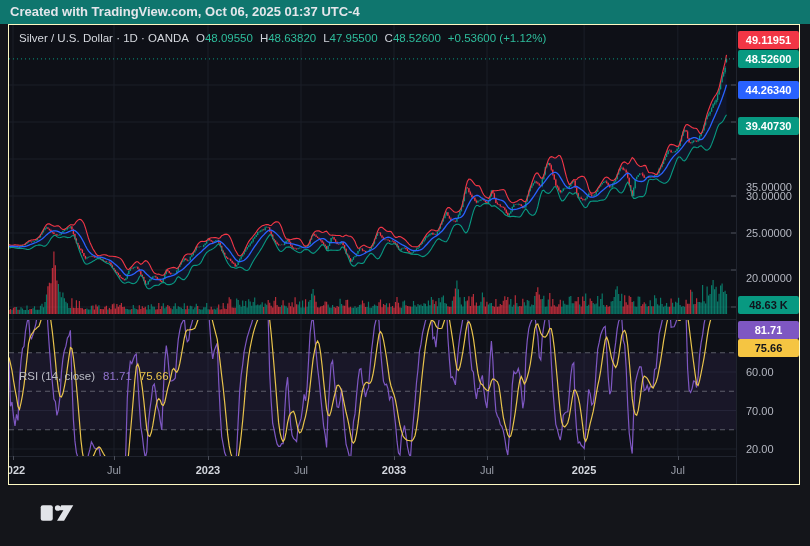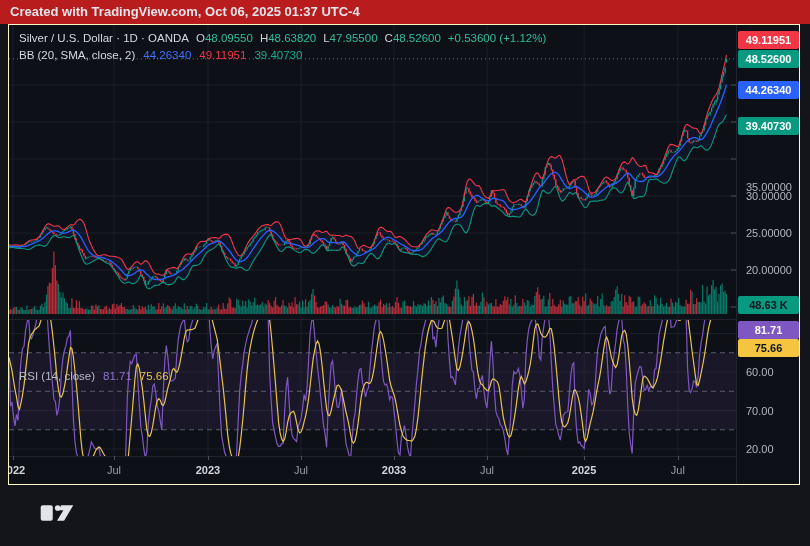--- a/index.html
+++ b/index.html
@@ -1,18 +1,18 @@
 <!DOCTYPE html>
 <html><head>
 <meta charset="utf-8">
 <style>
   html,body{margin:0;padding:0;background:#101116;}
   .page{position:relative;width:810px;height:546px;background:#14151a;overflow:hidden;
         font-family:"Liberation Sans",sans-serif;-webkit-font-smoothing:antialiased;}
-  .topbar{position:absolute;left:0;top:0;width:810px;height:24px;background:#b91c1c;}
+  .topbar{position:absolute;left:0;top:0;width:810px;height:24px;background:#0f766e;}
   .topbar .txt{position:absolute;left:10px;top:0;line-height:24px;font-size:13px;font-weight:700;color:#e4e6eb;white-space:nowrap;}
   .frame{position:absolute;left:8px;top:24px;width:792px;height:461px;background:#0e1017;border:1px solid #fef9c3;box-sizing:border-box;overflow:hidden;}
   .frame svg{position:absolute;left:0;display:block;}
   #svg-main{top:0;}
   #svg-rsi{top:294px;}
   .sep-h{position:absolute;left:0;width:727px;height:1px;background:#20242e;}
   .sep-v{position:absolute;left:727px;top:0;width:1px;height:461px;background:#20242e;}
   .legend{position:absolute;left:10px;top:5px;z-index:6;}
   .lrow{height:17px;line-height:17px;font-size:11.5px;color:#d5d8de;white-space:nowrap;}
   .lrow .dim{color:#d5d8de;}
@@ -102,36 +102,33 @@
         <path d="M0.0,38.4L1.5,44.6L3.0,51.7L4.5,61.5L6.0,70.3L7.5,78.2L9.0,87.5L10.5,90.3L12.0,83.8L13.5,76.1L15.0,66.1L16.5,52.6L18.0,39.5L19.5,24.6L21.0,18.5L22.5,15.3L24.0,13.3L25.5,10.8L27.0,9.7L28.5,8.2L30.0,7.2L31.5,2.7L33.0,-2.5L34.5,-7.3L36.0,-11.5L37.5,-14.9L38.9,-12.9L40.4,-7.3L41.9,1.8L43.4,13.3L44.9,27.3L46.4,41.9L47.9,58.5L49.4,70.4L50.9,77.4L52.4,78.0L53.9,74.6L55.4,67.6L56.9,59.7L58.4,48.6L59.9,38.1L61.4,28.5L62.9,29.7L64.4,38.3L65.9,51.2L67.4,66.4L68.9,83.5L70.4,101.6L71.9,120.8L73.4,133.3L74.9,140.8L76.4,145.5L77.9,147.0L79.4,146.7L80.9,144.8L82.4,141.5L83.9,138.1L85.4,134.7L86.9,131.1L88.4,129.1L89.9,128.0L91.4,129.0L92.9,131.7L94.4,134.5L95.9,137.0L97.4,139.8L98.9,141.7L100.4,144.1L101.9,146.6L103.4,148.9L104.9,151.1L106.4,153.3L107.9,155.2L109.4,158.2L110.9,160.9L112.4,162.4L113.8,163.5L115.3,164.2L116.8,159.9L118.3,148.0L119.8,132.5L121.3,115.0L122.8,97.8L124.3,79.9L125.8,61.4L127.3,47.6L128.8,45.0L130.3,49.3L131.8,58.6L133.3,68.9L134.8,81.8L136.3,96.4L137.8,110.4L139.3,116.6L140.8,117.4L142.3,113.5L143.8,106.4L145.3,97.2L146.8,87.9L148.3,81.5L149.8,79.7L151.3,81.3L152.8,85.6L154.3,86.4L155.8,83.0L157.3,76.2L158.8,69.1L160.3,63.8L161.8,58.1L163.3,51.0L164.8,49.4L166.3,51.8L167.8,53.2L169.3,50.6L170.8,44.4L172.3,36.3L173.8,27.8L175.3,19.0L176.8,12.8L178.3,10.9L179.8,11.0L181.3,10.7L182.8,10.6L184.3,10.0L185.8,9.3L187.3,5.7L188.7,1.5L190.2,-2.5L191.7,-4.7L193.2,-6.4L194.7,-7.7L196.2,-8.6L197.7,-9.5L199.2,-11.0L200.7,-9.0L202.2,-4.1L203.7,2.6L205.2,8.7L206.7,14.4L208.2,20.1L209.7,31.5L211.2,43.9L212.7,56.8L214.2,69.0L215.7,83.6L217.2,99.2L218.7,115.7L220.2,126.9L221.7,134.2L223.2,138.5L224.7,142.0L226.2,144.8L227.7,144.1L229.2,138.6L230.7,128.8L232.2,116.1L233.7,101.5L235.2,84.7L236.7,66.4L238.2,50.1L239.7,37.5L241.2,28.4L242.7,21.0L244.2,14.3L245.7,9.1L247.2,4.6L248.7,0.7L250.2,-2.7L251.7,-5.5L253.2,-7.9L254.7,-8.3L256.2,-8.9L257.7,-9.4L259.2,-8.1L260.7,1.2L262.2,14.7L263.7,31.4L265.1,47.8L266.6,65.9L268.1,85.1L269.6,103.4L271.1,113.8L272.6,119.8L274.1,122.6L275.6,120.3L277.1,113.2L278.6,103.7L280.1,97.3L281.6,94.2L283.1,93.0L284.6,92.3L286.1,96.1L287.6,103.7L289.1,110.8L290.6,113.8L292.1,112.9L293.6,109.0L295.1,102.7L296.6,97.1L298.1,89.3L299.6,79.7L301.1,66.9L302.6,53.0L304.1,40.2L305.6,31.6L307.1,24.7L308.6,22.0L310.1,24.9L311.6,33.9L313.1,46.7L314.6,62.1L316.1,76.4L317.6,90.0L319.1,96.0L320.6,96.7L322.1,92.1L323.6,85.0L325.1,78.0L326.6,72.2L328.1,66.4L329.6,66.1L331.1,68.2L332.6,71.7L334.1,78.8L335.6,86.3L337.1,93.5L338.6,99.6L340.0,106.4L341.5,115.1L343.0,122.5L344.5,124.0L346.0,121.8L347.5,114.8L349.0,104.9L350.5,92.6L352.0,79.4L353.5,71.1L355.0,66.4L356.5,64.0L358.0,63.3L359.5,64.4L361.0,64.2L362.5,61.7L364.0,55.5L365.5,46.6L367.0,35.6L368.5,24.8L370.0,15.2L371.5,12.6L373.0,14.9L374.5,21.0L376.0,29.4L377.5,38.5L379.0,49.1L380.5,60.3L382.0,67.0L383.5,71.5L385.0,75.7L386.5,81.3L388.0,89.5L389.5,98.6L391.0,106.5L392.5,112.1L394.0,117.0L395.5,119.0L397.0,120.6L398.5,121.4L400.0,121.5L401.5,121.8L403.0,121.8L404.5,120.0L406.0,116.7L407.5,109.2L409.0,98.1L410.5,83.5L412.0,67.3L413.5,52.7L415.0,39.6L416.4,28.0L417.9,18.7L419.4,11.0L420.9,5.7L422.4,1.0L423.9,1.8L425.4,3.2L426.9,6.9L428.4,8.8L429.9,9.5L431.4,9.5L432.9,9.3L434.4,4.8L435.9,0.1L437.4,-6.2L438.9,-5.1L440.4,0.4L441.9,9.5L443.4,19.1L444.9,29.5L446.4,41.0L447.9,49.9L449.4,51.4L450.9,48.0L452.4,40.8L453.9,32.4L455.4,22.7L456.9,11.8L458.4,4.1L459.9,2.7L461.4,5.5L462.9,11.6L464.4,19.3L465.9,30.4L467.4,43.3L468.9,54.2L470.4,61.3L471.9,64.8L473.4,65.6L474.9,68.2L476.4,70.0L477.9,71.3L479.4,71.6L480.9,67.5L482.4,62.0L483.9,60.0L485.4,60.2L486.9,61.6L488.4,62.8L489.9,66.8L491.3,76.0L492.8,88.2L494.3,98.1L495.8,104.8L497.3,110.2L498.8,115.7L500.3,118.1L501.8,116.8L503.3,110.9L504.8,102.4L506.3,93.1L507.8,82.2L509.3,69.9L510.8,61.2L512.3,57.6L513.8,61.0L515.3,65.0L516.8,62.7L518.3,58.0L519.8,52.3L521.3,45.0L522.8,34.9L524.3,21.9L525.8,9.9L527.3,5.5L528.8,5.0L530.3,9.1L531.8,14.3L533.3,16.6L534.8,17.9L536.3,18.2L537.8,16.5L539.3,13.2L540.8,9.4L542.3,9.8L543.8,17.3L545.3,28.8L546.8,44.2L548.3,60.5L549.8,77.9L551.3,93.5L552.8,103.3L554.3,107.1L555.8,107.9L557.3,106.2L558.8,103.7L560.3,97.7L561.8,88.5L563.3,79.0L564.8,71.5L566.2,71.0L567.7,73.8L569.2,78.2L570.7,85.1L572.2,95.1L573.7,106.8L575.2,119.0L576.7,122.2L578.2,118.9L579.7,111.3L581.2,104.4L582.7,98.6L584.2,92.4L585.7,84.3L587.2,75.3L588.7,66.8L590.2,60.1L591.7,51.7L593.2,41.1L594.7,30.3L596.2,21.0L597.7,18.2L599.2,22.2L600.7,29.6L602.2,37.6L603.7,42.6L605.2,46.2L606.7,48.5L608.2,45.5L609.7,37.6L611.2,26.8L612.7,16.3L614.2,12.6L615.7,11.4L617.2,15.1L618.7,26.0L620.2,41.9L621.7,59.9L623.2,79.4L624.7,89.7L626.2,95.1L627.7,96.3L629.2,91.4L630.7,81.9L632.2,70.9L633.7,60.1L635.2,57.1L636.7,58.0L638.2,59.3L639.7,62.1L641.2,65.0L642.6,67.8L644.1,69.0L645.6,66.0L647.1,63.0L648.6,58.2L650.1,50.1L651.6,41.6L653.1,32.2L654.6,21.9L656.1,13.5L657.6,4.9L659.1,-1.8L660.6,-5.7L662.1,-5.7L663.6,-4.8L665.1,-3.0L666.6,-1.3L668.1,0.2L669.6,1.2L671.1,1.4L672.6,-1.9L674.1,-5.5L675.6,-9.1L677.1,-10.3L678.6,-3.2L680.1,7.9L681.6,20.0L683.1,32.2L684.6,43.5L686.1,54.9L687.6,65.2L689.1,66.4L690.6,61.3L692.1,54.2L693.6,46.5L695.1,38.3L696.6,29.0L698.1,18.4L699.6,9.2L701.1,2.7L702.6,-2.4L704.1,-6.6L705.6,-9.4L707.1,-11.3L708.6,-13.0L710.1,-14.7L711.6,-16.3L713.1,-17.6L714.6,-18.7L716.1,-19.7L717.5,-20.6" stroke="#e9c44c" stroke-width="1.2" fill="none"></path>
       </svg>
     <div class="sep-h" style="top:294px"></div>
     <div class="sep-h" style="top:431px"></div>
     <div class="sep-v"></div>
 
     <div class="legend">
       <div class="lrow">
         <span class="dim">Silver / U.S. Dollar · 1D · OANDA</span><span id="ohlc"><span class="kl">O</span><span class="kv">48.09550</span><span class="kl">H</span><span class="kv">48.63820</span><span class="kl">L</span><span class="kv">47.95500</span><span class="kl">C</span><span class="kv">48.52600</span></span><span class="chg">+0.53600 (+1.12%)</span>
       </div>
-      <div class="lrow">
-        <span class="dim">BB (20, SMA, close, 2)</span><span class="blue">44.26340</span><span class="red">49.11951</span><span class="grn">39.40730</span>
-      </div>
     </div>
 
     <div class="rsi-legend">
       <span>RSI (14, close)</span><span class="purp">81.71</span><span class="yel">75.66</span>
     </div>
 
     <div class="paxis" id="paxis">
         <div class="axlab" style="top: 52px;">45.00000</div>
         <div class="axlab" style="top: 89px;">40.00000</div>
         <div class="axlab" style="top: 126px; margin-top: 28px;">35.00000</div>
         <div class="axlab" style="top: 163px;">30.00000</div>
         <div class="axlab" style="top: 200px;">25.00000</div>
-        <div class="axlab" style="top: 237px;">20.00000</div>
+        <div class="axlab" style="top: 245px;">20.00000</div>
         <div class="axlab" style="top: 274px;">15.00000</div>
         <div class="axlab" style="top: 339px;">60.00</div>
         <div class="axlab" style="top: 377.5px;">70.00</div>
         <div class="axlab" style="top: 416px;">20.00</div>
         <div class="badge" style="top: 5.9076px; background: rgb(242, 54, 69);">49.11951</div>
         <div class="badge" style="top: 24.9076px; background: rgb(8, 153, 129);">48.52600</div>
         <div class="badge" style="top: 56.4508px; background: rgb(41, 98, 255);">44.26340</div>
         <div class="badge" style="top: 92.386px; background: rgb(8, 153, 129);">39.40730</div>
         <div class="badge" style="top: 271px; background: rgb(8, 153, 129); color: rgb(16, 19, 28);">48.63 K</div>
         <div class="badge" style="top: 296.208px; background: rgb(126, 87, 194);">81.71</div>

